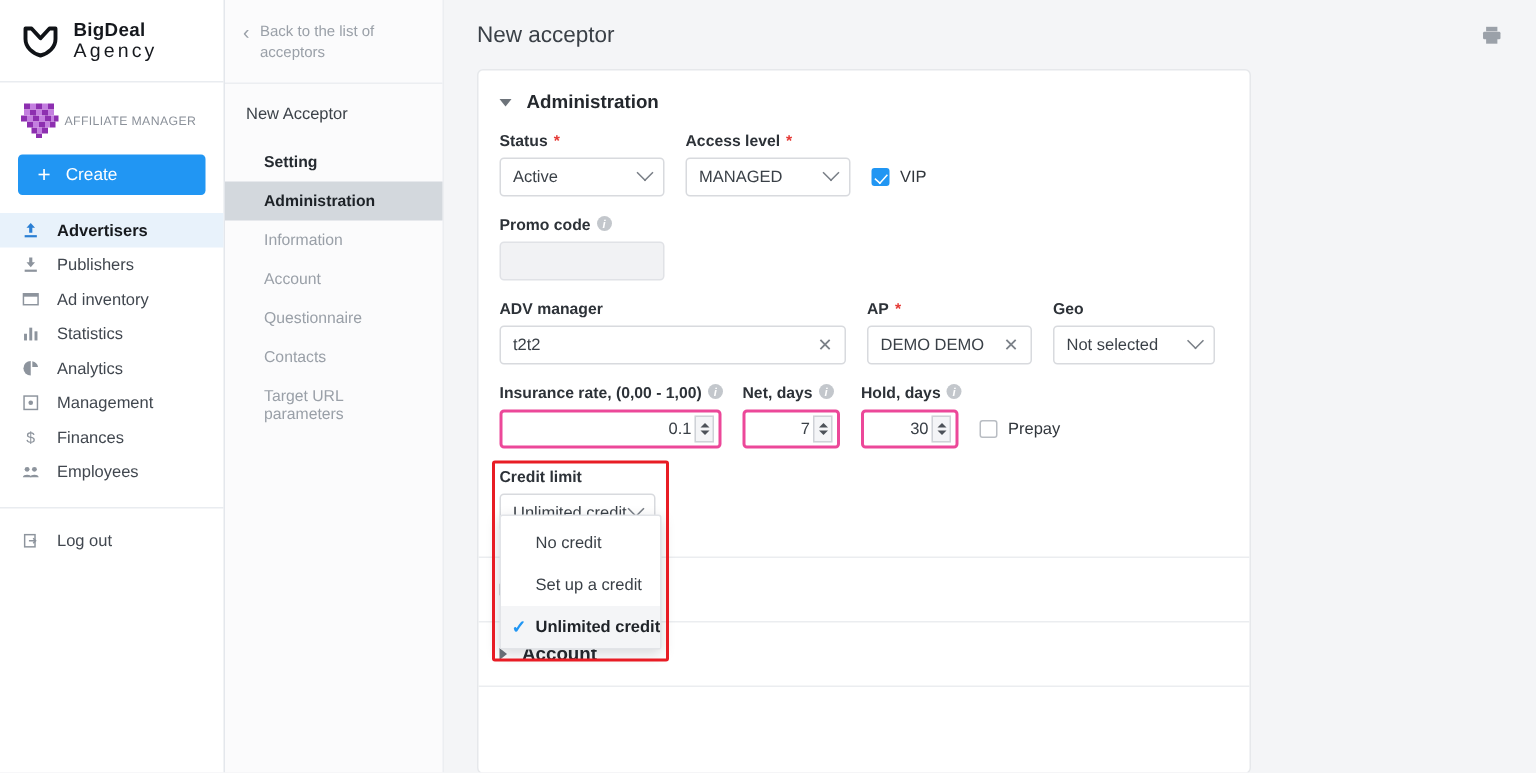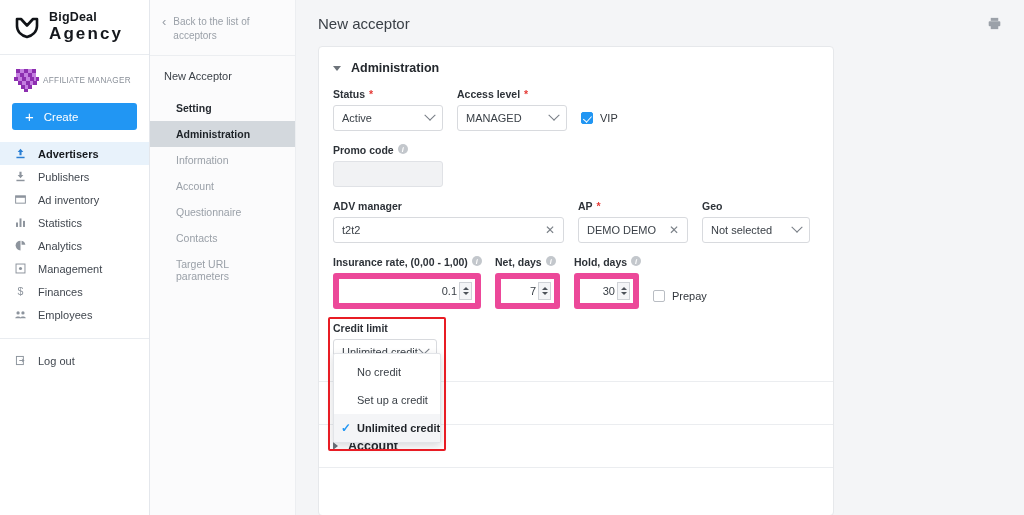--- a/index.html
+++ b/index.html
@@ -17,21 +17,21 @@
     border-right: 1px solid #e4e7ec;
     display: flex; flex-direction: column; flex: 0 0 150px;
   }
   .brand {
     height: 55px; display: flex; align-items: center; gap: 9px;
     padding: 0 14px; border-bottom: 1px solid #e9ecf0;
   }
   .brand-logo { width: 26px; height: 26px; flex: 0 0 26px; }
   .brand-text { line-height: 1.12; }
   .brand-l1 { font-size: 12.5px; font-weight: bold; color: #15181d; letter-spacing: .2px; }
-  .brand-l2 { font-size: 17px; font-weight: bold; color: #15181d; letter-spacing: 2.1px; }
+  .brand-l2 { font-size: 13px; font-weight: normal; color: #15181d; letter-spacing: 2.1px; }
 
   .acct { padding: 11px 12px 0 12px; }
   .acct-row { display: flex; align-items: center; gap: 3px; margin-bottom: 9px; }
   .acct-avatar { width: 28px; height: 28px; flex: 0 0 28px; }
   .acct-label { font-size: 8.2px; color: #8a9099; letter-spacing: .25px; white-space: nowrap; }
   .create-btn {
     display: flex; align-items: center; gap: 10px;
     height: 27px; padding: 0 13px; border: none; border-radius: 3px;
     background: #2196f3; color: #fff; font-size: 11.5px;
     font-family: inherit; cursor: pointer; width: 100%;
@@ -133,21 +133,21 @@
   .txt-box {
     height: 26px; border: 1px solid #d8dade; border-radius: 3px; background: #fff;
     display: flex; align-items: center; padding: 0 8px;
     font-size: 11px; color: #3a4047;
   }
   .txt-box .val { flex: 1; white-space: nowrap; overflow: hidden; }
   .clear-x { color: #7b8188; font-size: 12px; cursor: pointer; line-height: 1; padding-left: 4px; }
   .txt-box.flat { background: #f1f2f4; border-color: #e0e2e6; }
 
   .num-box {
-    height: 36px; border: 6px solid #ec4899; border-radius: 3px; background: #fff;
+    height: 26px; border: 2px solid #ec4899; border-radius: 3px; background: #fff;
     display: flex; align-items: center; justify-content: flex-end;
     padding: 0 3px 0 8px; font-size: 11px; color: #3a4047;
   }
   .num-box .val { text-align: right; }
   .spin {
     width: 13px; height: 18px; margin-left: 2px; border: 1px solid #cfd2d7;
     background: #f4f5f7; display: flex; flex-direction: column;
     align-items: center; justify-content: center; gap: 2px; cursor: pointer;
     flex: 0 0 13px;
   }

